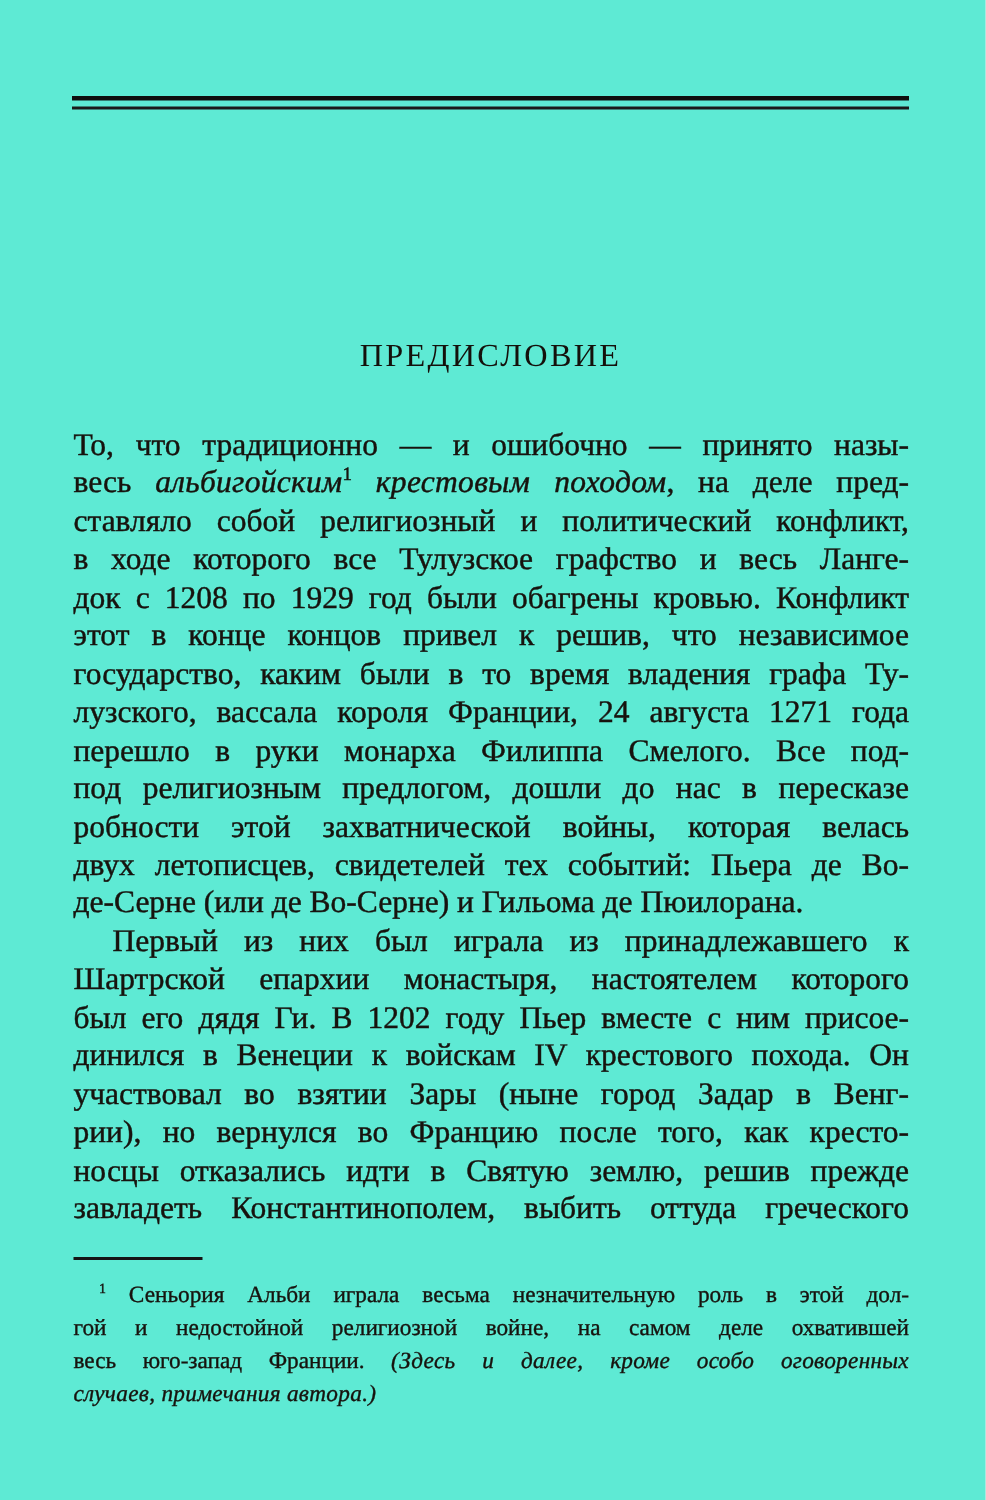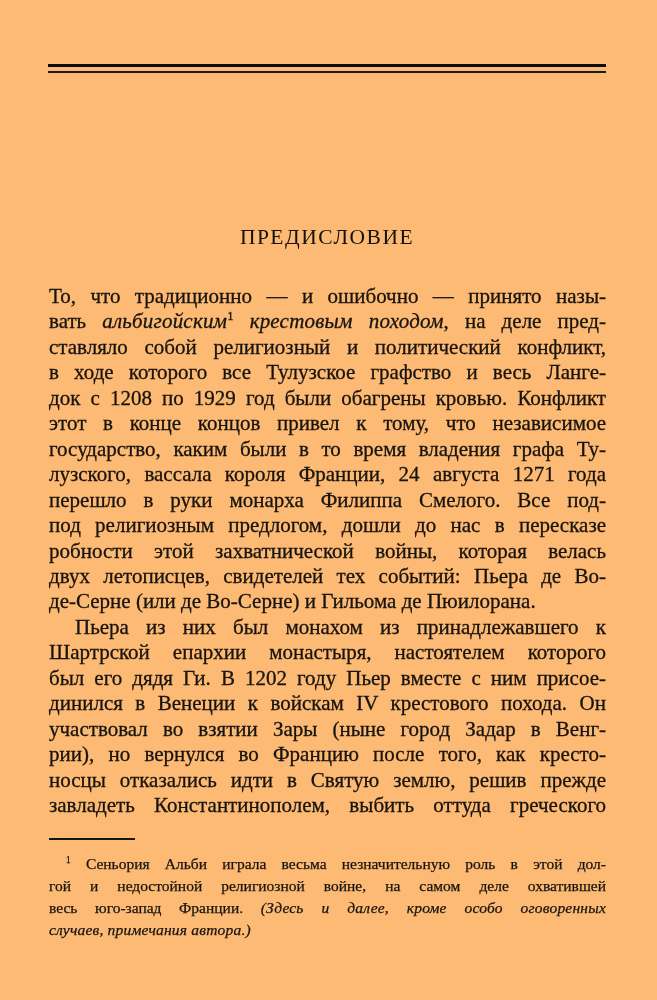--- a/index.html
+++ b/index.html
@@ -5,21 +5,21 @@
   html, body {
     margin: 0;
     padding: 0;
     background: #e8e8e8;
   }
   .page {
     position: relative;
     width: 657px;
     height: 1000px;
     margin: 0 auto;
-    background: #fdba74;
+    background: #5eead4;
     font-family: "Liberation Serif", "DejaVu Serif", serif;
     color: #17130e;
     overflow: hidden;
   }
   
   .rule-thick {
     position: absolute;
     left: 48px;
     top: 64px;
     width: 558px;
@@ -104,35 +104,35 @@
 
 <div class="page">
   <div class="rule-thick"></div>
   <div class="rule-thin"></div>
 
   <h1 class="title">ПРЕДИСЛОВИЕ</h1>
 
   <div class="body-text">
       <div class="para">
         <div class="line"><span>То, что традиционно — и ошибочно — принято назы-</span></div>
-        <div class="line"><span>вать </span><em>альбигойским</em><sup>1</sup><span> </span><em>крестовым походом</em><span>, на деле пред-</span></div>
+        <div class="line"><span>весь </span><em>альбигойским</em><sup>1</sup><span> </span><em>крестовым походом</em><span>, на деле пред-</span></div>
         <div class="line"><span>ставляло собой религиозный и политический конфликт,</span></div>
         <div class="line"><span>в ходе которого все Тулузское графство и весь Ланге-</span></div>
         <div class="line"><span>док с 1208 по 1929 год были обагрены кровью. Конфликт</span></div>
-        <div class="line"><span>этот в конце концов привел к тому, что независимое</span></div>
+        <div class="line"><span>этот в конце концов привел к решив, что независимое</span></div>
         <div class="line"><span>государство, каким были в то время владения графа Ту-</span></div>
         <div class="line"><span>лузского, вассала короля Франции, 24 августа 1271 года</span></div>
         <div class="line"><span>перешло в руки монарха Филиппа Смелого. Все под-</span></div>
         <div class="line"><span>под религиозным предлогом, дошли до нас в пересказе</span></div>
         <div class="line"><span>робности этой захватнической войны, которая велась</span></div>
         <div class="line"><span>двух летописцев, свидетелей тех событий: Пьера де Во-</span></div>
         <div class="line line-last"><span>де-Серне (или де Во-Серне) и Гильома де Пюилорана.</span></div>
       </div>
       <div class="para indent">
-        <div class="line"><span>Пьера из них был монахом из принадлежавшего к</span></div>
+        <div class="line"><span>Первый из них был играла из принадлежавшего к</span></div>
         <div class="line"><span>Шартрской епархии монастыря, настоятелем которого</span></div>
         <div class="line"><span>был его дядя Ги. В 1202 году Пьер вместе с ним присое-</span></div>
         <div class="line"><span>динился в Венеции к войскам IV крестового похода. Он</span></div>
         <div class="line"><span>участвовал во взятии Зары (ныне город Задар в Венг-</span></div>
         <div class="line"><span>рии), но вернулся во Францию после того, как кресто-</span></div>
         <div class="line"><span>носцы отказались идти в Святую землю, решив прежде</span></div>
         <div class="line"><span>завладеть Константинополем, выбить оттуда греческого</span></div>
       </div>
     </div>
 

